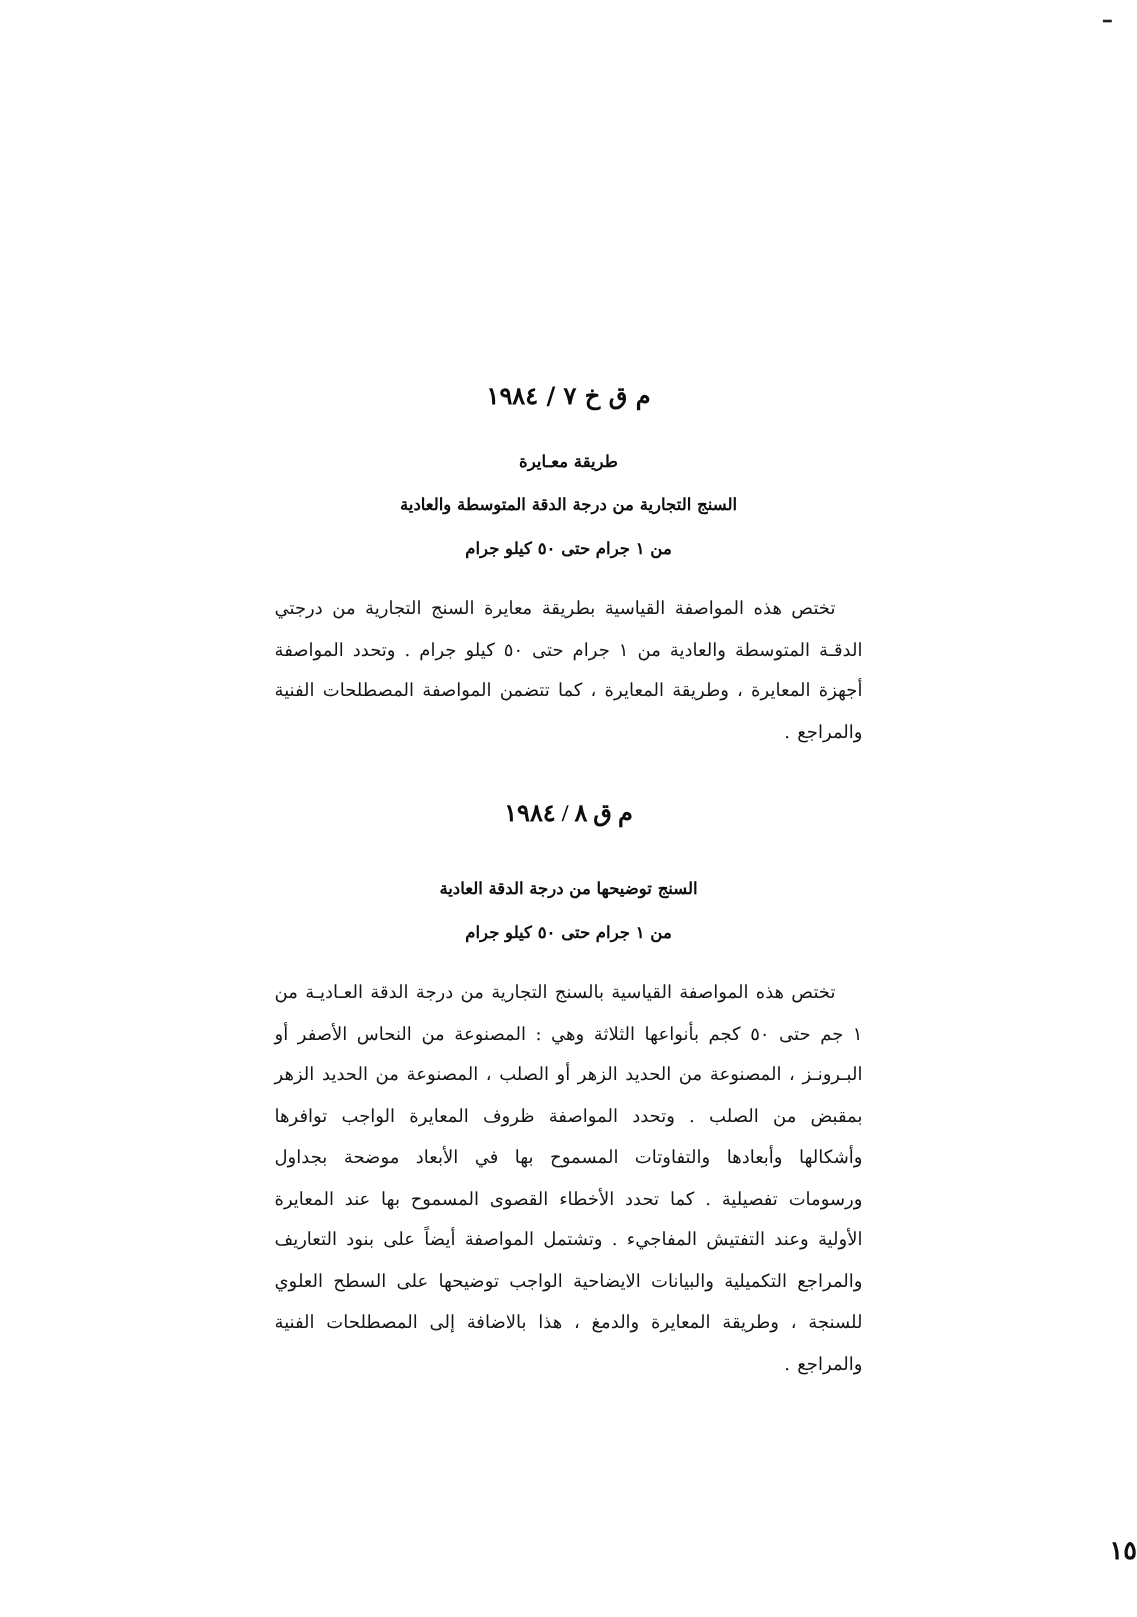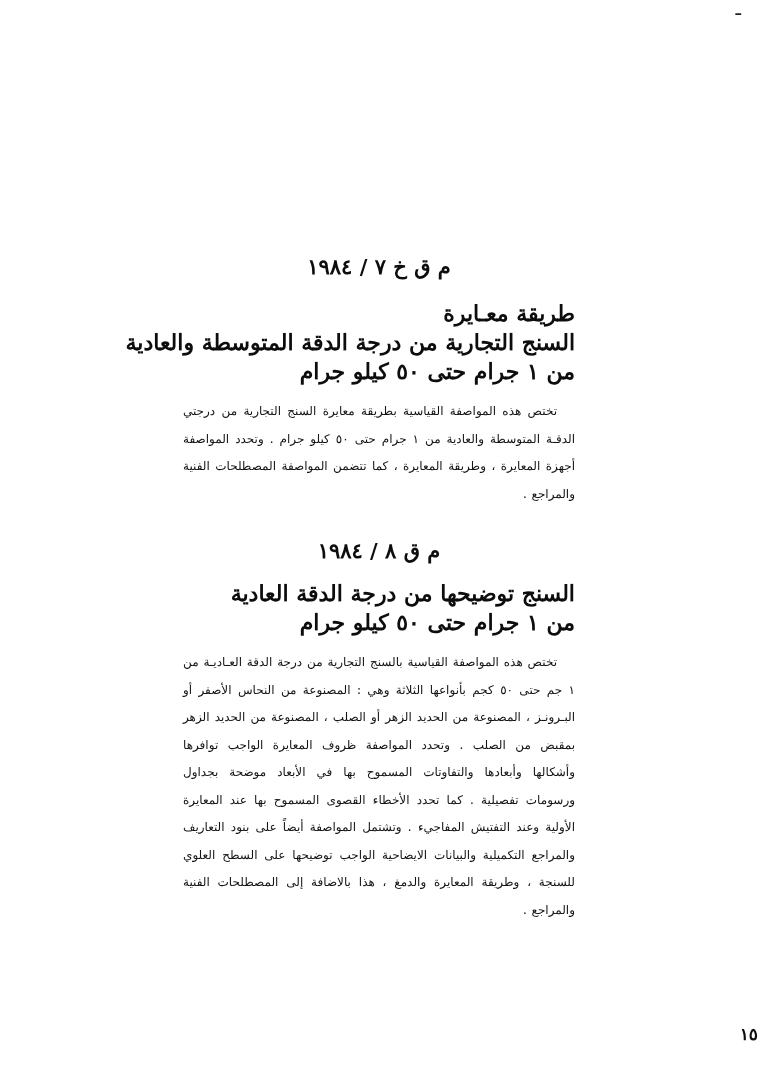--- a/index.html
+++ b/index.html
@@ -33,49 +33,49 @@
   .content {
     position: absolute;
     top: 254px;
     right: 183px;
     width: 392px;
   }
 
   .std-code {
     text-align: center;
     font-weight: bold;
-    font-size: 21px;
+    font-size: 16px;
     letter-spacing: 1px;
     margin-bottom: 20px;
     color: #0d0d0d;
   }
 
   .std-title {
-    text-align: right;
+    text-align: center;
     font-weight: bold;
-    font-size: 22px;
+    font-size: 11px;
     line-height: 29px;
     margin-bottom: 12px;
     color: #0d0d0d;
   }
 
   .std-title div { white-space: nowrap; }
 
   .std-body {
     font-size: 12px;
     line-height: 27.5px;
     text-align: justify;
     text-indent: 18px;
     color: #141414;
     word-spacing: 1px;
   }
 
   .section-2 { margin-top: 30px; }
 
-  .section-2 .std-code { margin-bottom: 16px; }
+  .section-2 .std-code { margin-bottom: 26px; font-family: Liberation Serif, serif; }
 
   .page-number {
     position: absolute;
     bottom: 34px;
     left: 0;
     width: 100%;
     text-align: right;
     font-weight: bold;
     font-size: 17px;
     color: #0d0d0d;

